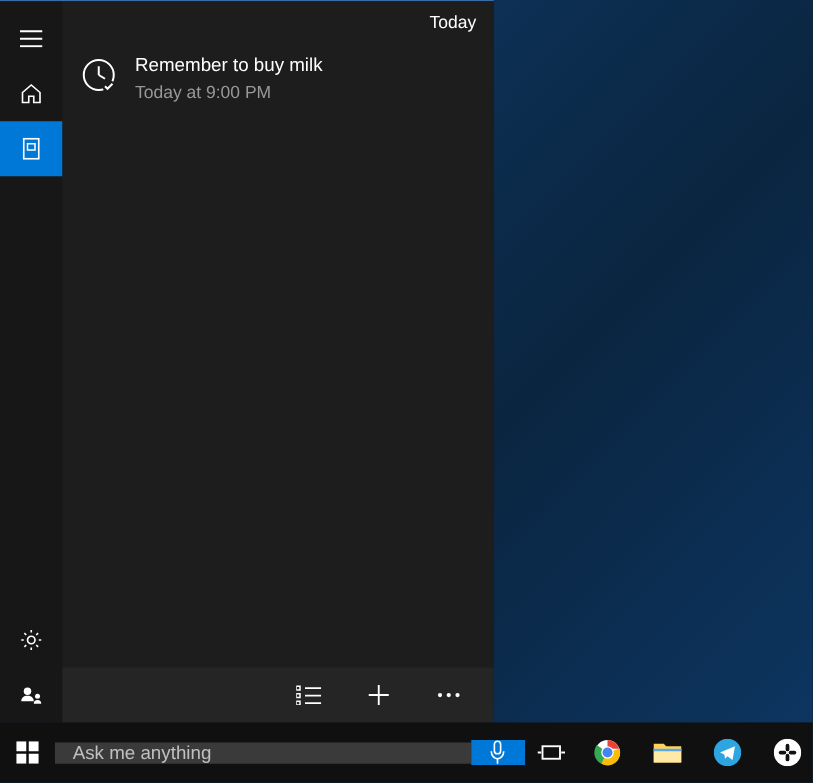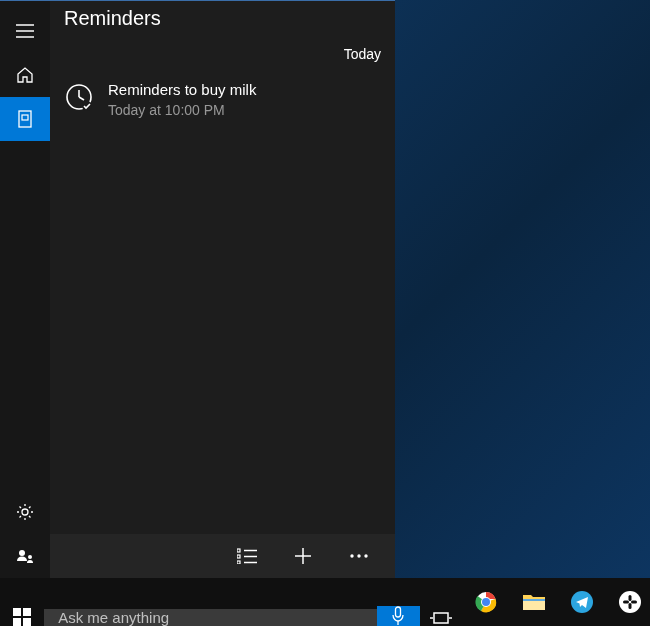--- a/index.html
+++ b/index.html
@@ -125,21 +125,21 @@
       cursor: pointer;
     }
     .taskbar {
       position: absolute;
       bottom: 0;
       left: 0;
       right: 0;
       height: 48px;
       background: #101010;
       display: flex;
-      align-items: flex-end;
+      align-items: center;
     }
     .start-btn {
       width: 50px;
       display: flex;
       align-items: center;
       justify-content: center;
       cursor: pointer;
     }
     .search-box {
       flex: 0 0 333px;
@@ -218,38 +218,35 @@
       <svg width="18" height="18" viewBox="0 0 18 18">
         <circle cx="6" cy="6" r="3" fill="#fff"></circle>
         <path d="M1 14 C1 11 3 9.5 6 9.5 C9 9.5 11 11 11 14" fill="#fff"></path>
         <circle cx="14" cy="10" r="2" fill="#fff"></circle>
         <path d="M11 16 C11 14 12 13 14 13 C16 13 17 14 17 16" fill="#fff"></path>
       </svg>
     </div>
   </div>
 
   <div class="main">
-    <div class="header">
-      <div class="header-title">Reminders</div>
-    </div>
     <div class="section-label">Today</div>
 
     <div class="reminder-item">
       <div class="reminder-icon">
         <svg width="30" height="30" viewBox="0 0 30 30">
           <circle cx="15" cy="15" r="12" fill="none" stroke="#fff" stroke-width="1.6"></circle>
           <line x1="15" y1="8" x2="15" y2="15" stroke="#fff" stroke-width="1.6"></line>
           <line x1="15" y1="15" x2="20" y2="18" stroke="#fff" stroke-width="1.6"></line>
           <circle cx="23" cy="24" r="5" fill="#1d1d1d"></circle>
           <path d="M20 24 L22 26 L26 22" fill="none" stroke="#fff" stroke-width="1.6"></path>
         </svg>
       </div>
       <div class="reminder-content">
-        <div class="reminder-title">Reminders to buy milk</div>
-        <div class="reminder-time">Today at 10:00 PM</div>
+        <div class="reminder-title">Remember to buy milk</div>
+        <div class="reminder-time">Today at 9:00 PM</div>
       </div>
     </div>
 
     <div class="main-spacer"></div>
 
     <div class="bottom-bar">
       <div class="bottom-btn">
         <svg width="20" height="16" viewBox="0 0 20 16">
           <rect x="0" y="1" width="3" height="3" fill="none" stroke="#fff" stroke-width="1.2"></rect>
           <rect x="0" y="7" width="3" height="3" fill="none" stroke="#fff" stroke-width="1.2"></rect>

